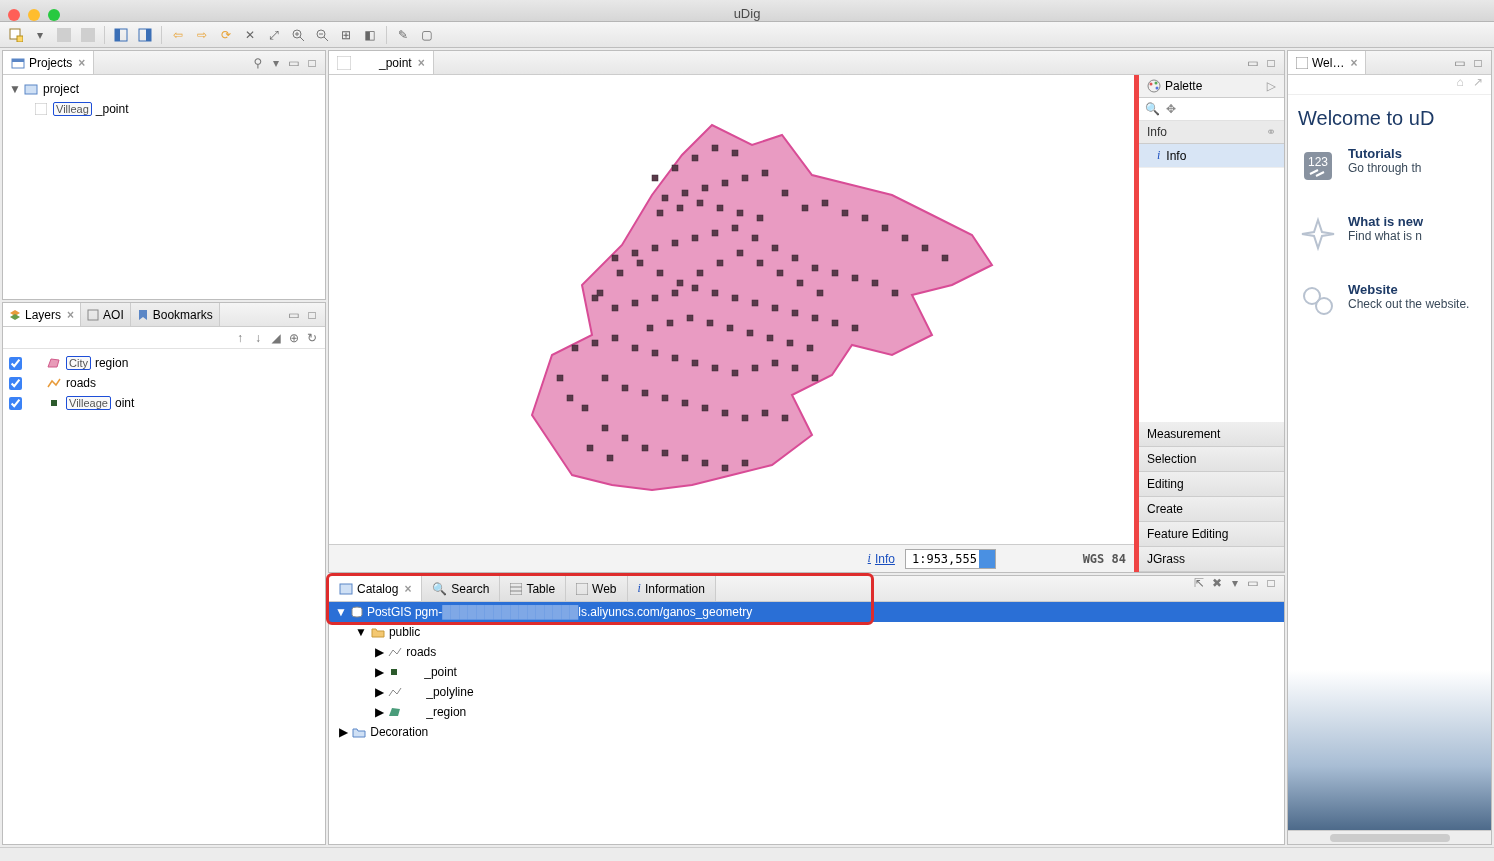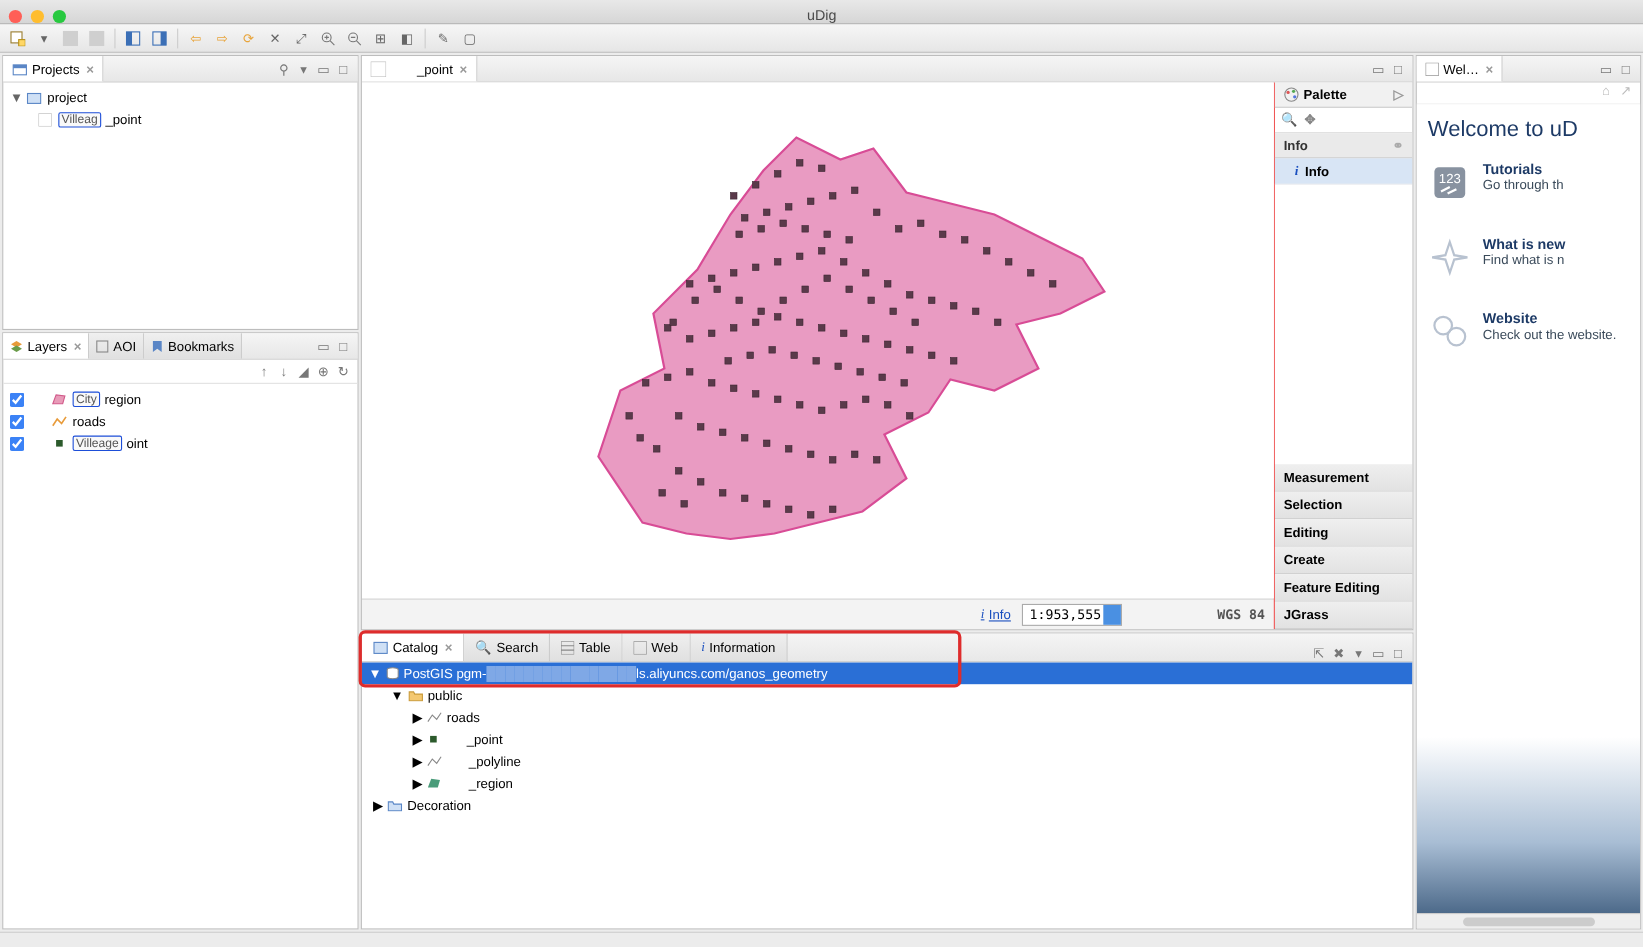--- a/index.html
+++ b/index.html
@@ -50,34 +50,34 @@
 
 .map-area { flex: 1; background: #fff; position: relative; overflow: hidden; border: 1px solid #bdbdbd; }
 .map-canvas { position: absolute; left: 50%; top: 48%; transform: translate(-50%,-50%); }
 .status { height: 28px; border-top: 1px solid #ccc; background: #f3f3f3; display: flex; align-items: center; padding: 0 8px; gap: 10px; justify-content: flex-end; }
 .info-link { color: #1a4fbf; text-decoration: underline; display: flex; align-items: center; gap: 4px; }
 .scale-box { border: 1px solid #aaa; padding: 2px 18px 2px 6px; background: #fff; font-family: monospace; position: relative; }
 .scale-box::after { content: ""; position: absolute; right: 0; top: 0; bottom: 0; width: 16px; background: #4a90e2; }
 .crs-box { width: 120px; text-align: right; font-family: monospace; color: #555; font-weight: bold; }
 
 
-.palette { width: 126px; border-left: 1px solid #ef4444; display: flex; flex-direction: column; font-weight: bold; }
+.palette { width: 150px; border-left: 5px solid #ef4444; display: flex; flex-direction: column; }
 .pal-head { padding: 4px 8px; background: #f1f1f1; border-bottom: 1px solid #ccc; display: flex; align-items: center; }
 .pal-head-arrow { margin-left: auto; color: #999; }
 .pal-sub { padding: 4px 6px; border-bottom: 1px solid #e1e1e1; display: flex; gap: 6px; color: #888; }
 .pal-section { padding: 4px 8px; background: #eaeaea; border-bottom: 1px solid #ccc; color: #333; display: flex; align-items: center; }
 .pal-item { padding: 4px 8px 4px 18px; background: #fff; border-bottom: 1px solid #eee; display: flex; align-items: center; gap: 6px; }
 .pal-item.sel { background: #d8e5f5; }
 .pal-cat { padding: 5px 8px; background: linear-gradient(#efefef,#e2e2e2); border-bottom: 1px solid #ccc; cursor: pointer; }
 .pal-fill { flex: 1; background: #fff; }
 
 
 .catalog-panel { border: 1px solid #bdbdbd; background: #fff; flex: 0 0 270px; display: flex; flex-direction: column; position: relative; }
 .catalog-tabs-wrap { position: relative; }
-.catalog-tabs { height: 26px; display: flex; align-items: flex-end; background: linear-gradient(#f5f5f5,#e8e8e8); border-bottom: 1px solid #ccc; }
+.catalog-tabs { height: 26px; display: flex; align-items: flex-start; background: linear-gradient(#f5f5f5,#e8e8e8); border-bottom: 1px solid #ccc; }
 .catalog-tabs .tab { padding: 4px 10px; }
 .highlight-box { position: absolute; border: 3px solid #de2c2c; border-radius: 6px; pointer-events: none; }
 .cat-body { flex: 1; overflow: auto; }
 .cat-row { display: flex; align-items: center; gap: 4px; height: 20px; padding: 0 6px; }
 .cat-row.sel { background: #2a6fd6; color: #fff; }
 
 
 .welcome-body { flex: 1; background: #fff; padding: 12px 10px; overflow: hidden; position: relative; }
 .welcome-body h2 { font-size: 20px; font-weight: 400; color: #1d3a66; margin-bottom: 16px; }
 .witem { display: flex; gap: 10px; margin-bottom: 28px; }

